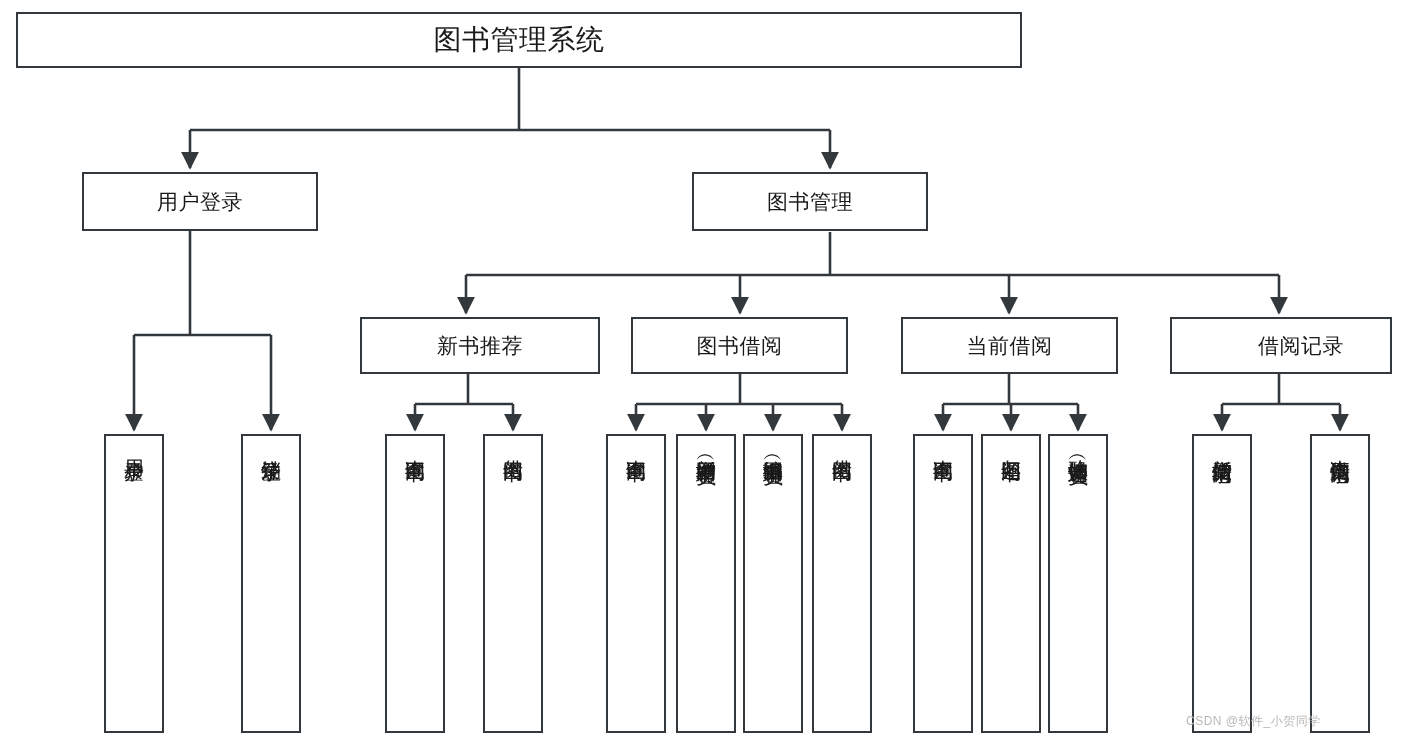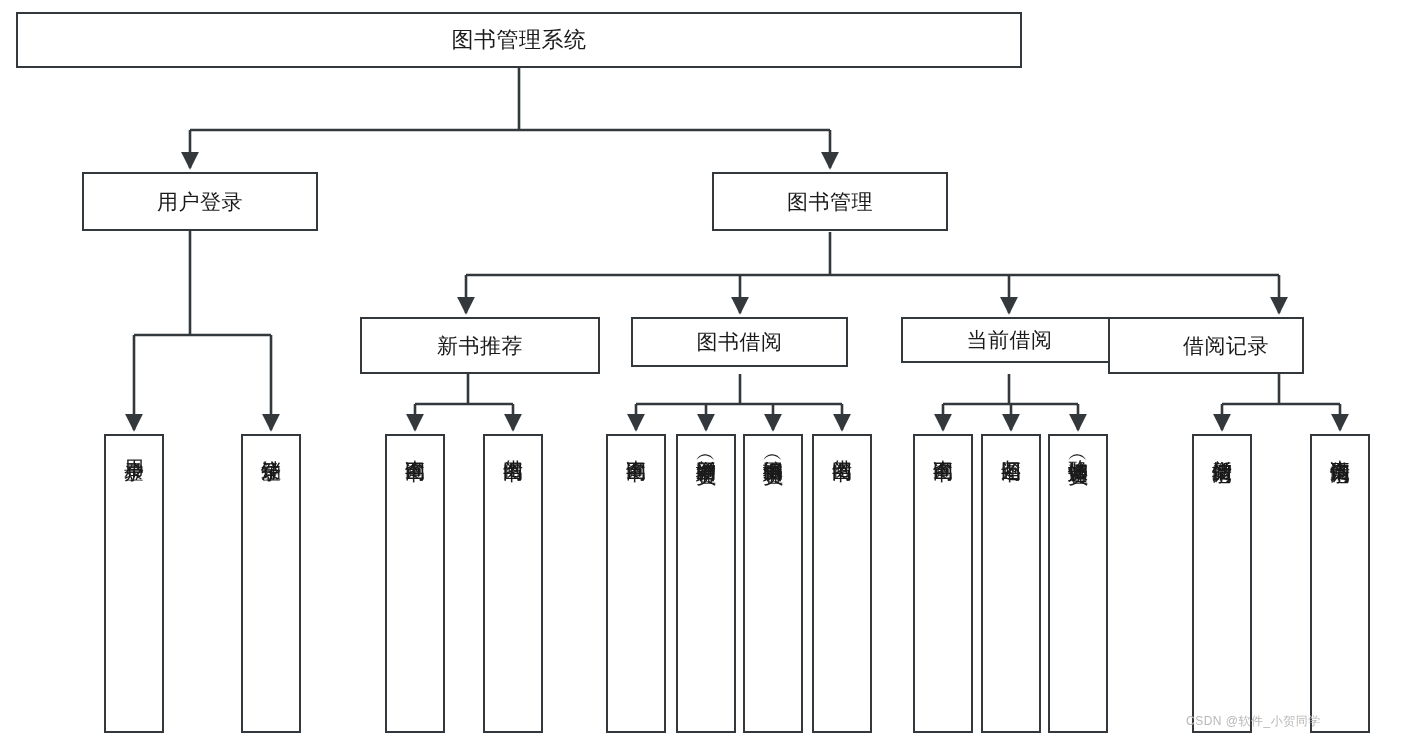--- a/index.html
+++ b/index.html
@@ -38,21 +38,21 @@
   .node-label {
     display: block;
     text-align: center;
     line-height: 1.12;
     letter-spacing: 0.5px;
   }
   .node.horiz .node-label {
     font-size: 21px;
   }
   .node.root .node-label {
-    font-size: 22px;
+    font-size: 28px;
   }
   .node.vert {
     align-items: flex-start;
     justify-content: center;
     padding-top: 8px;
   }
   .node.vert .node-label {
     font-size: 20px;
     writing-mode: vertical-rl;
     text-orientation: upright;
@@ -130,37 +130,37 @@
   </svg>
 
   <div class="node root horiz" style="left:16px; top:12px; width:1006px; height:56px;">
     <span class="node-label">图书管理系统</span>
   </div>
 
   <div class="node horiz" style="left:82px; top:172px; width:236px; height:59px;">
     <span class="node-label">用户登录</span>
   </div>
 
-  <div class="node horiz" style="left:712px; top:172px; width:236px; height:59px;">
+  <div class="node horiz" style="left:692px; top:172px; width:236px; height:59px;">
     <span class="node-label">图书管理</span>
   </div>
 
   <div class="node horiz" style="left:360px; top:317px; width:240px; height:57px;">
     <span class="node-label">新书推荐</span>
   </div>
 
-  <div class="node horiz" style="left:631px; top:317px; width:217px; height:50px;">
+  <div class="node horiz" style="left:631px; top:317px; width:217px; height:57px;">
     <span class="node-label">图书借阅</span>
   </div>
 
-  <div class="node horiz" style="left:901px; top:317px; width:217px; height:46px;">
+  <div class="node horiz" style="left:901px; top:317px; width:217px; height:57px;">
     <span class="node-label">当前借阅</span>
   </div>
 
-  <div class="node horiz" style="left:1108px; top:317px; width:196px; height:57px;padding-left:40px;">
+  <div class="node horiz" style="left:1170px; top:317px; width:222px; height:57px;padding-left:40px;">
     <span class="node-label">借阅记录</span>
   </div>
 
   <div class="node vert" style="left:104px; top:434px; width:60px; height:299px;">
     <span class="node-label">用户登录</span>
   </div>
 
   <div class="node vert" style="left:241px; top:434px; width:60px; height:299px;">
     <span class="node-label">注销登录</span>
   </div>

